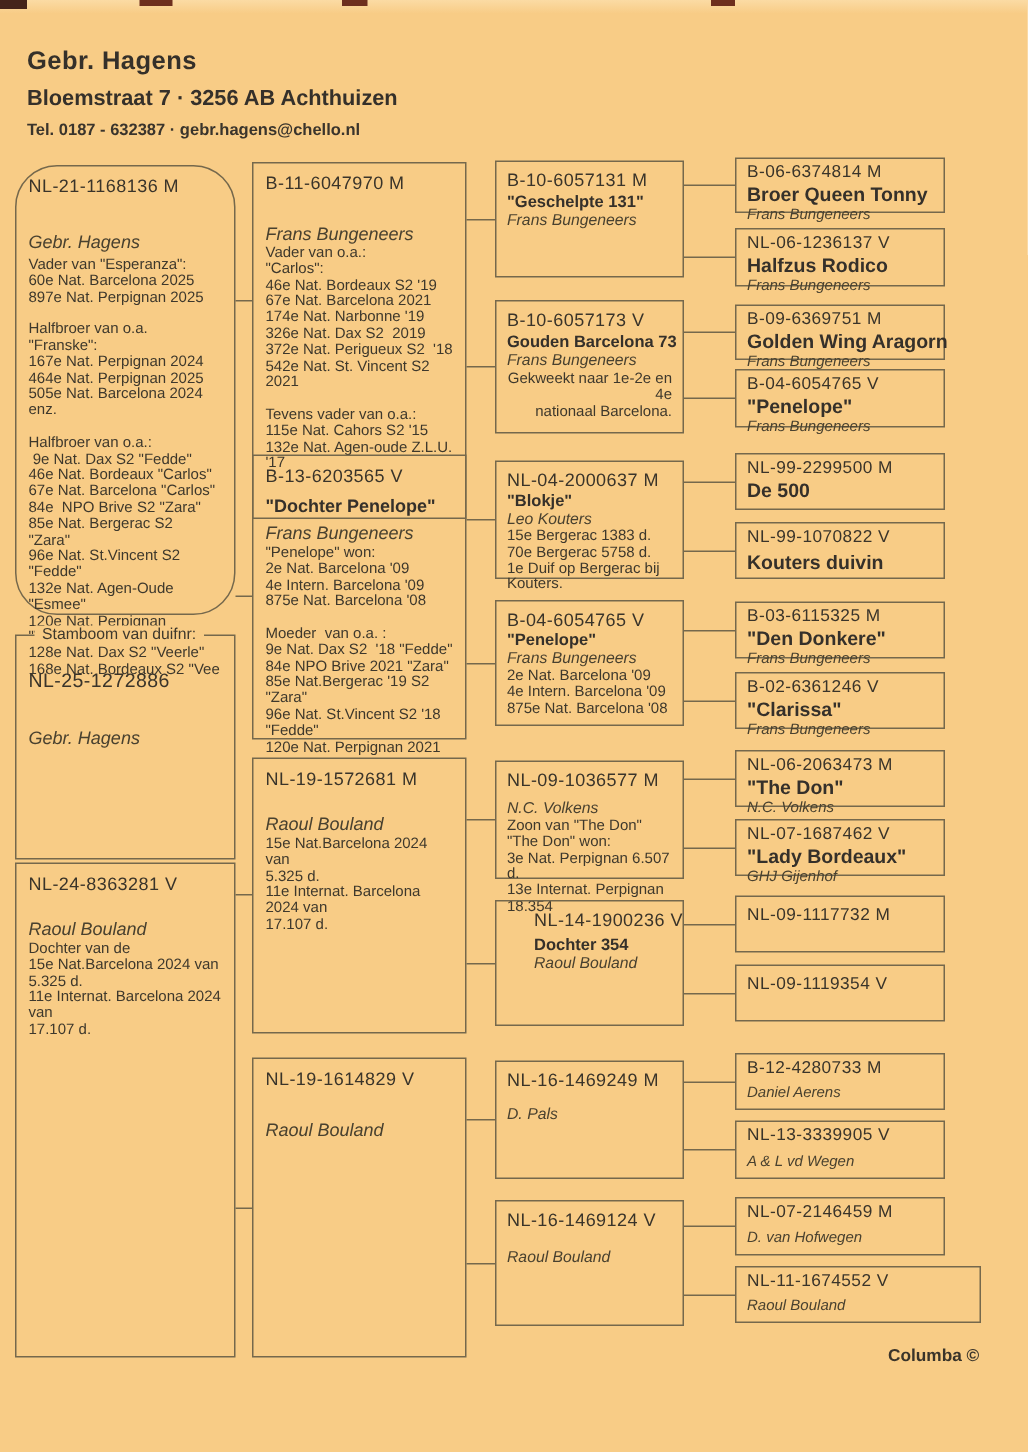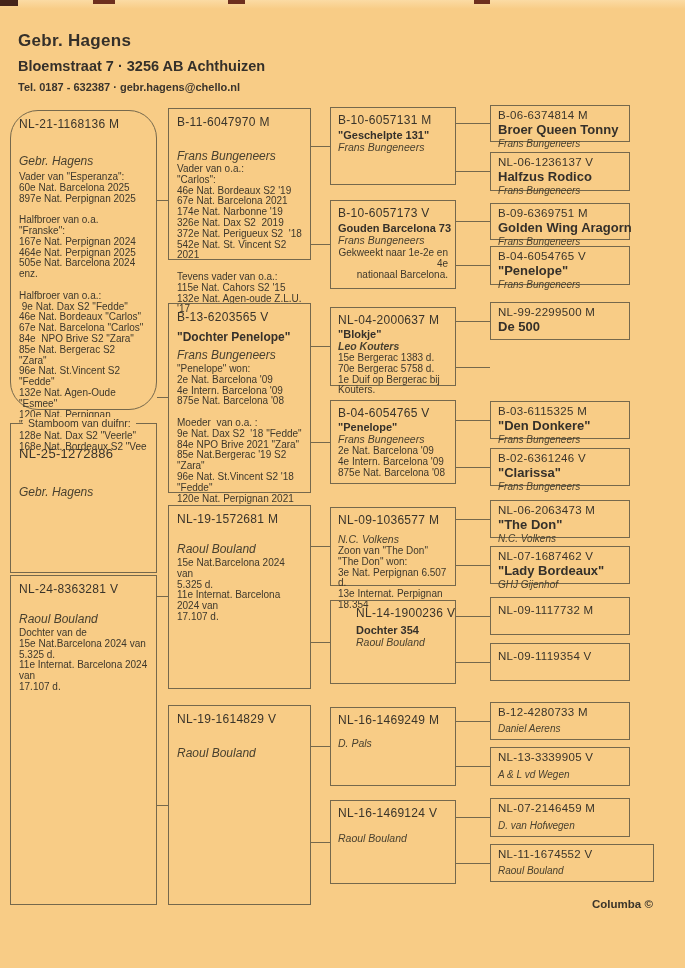--- a/index.html
+++ b/index.html
@@ -92,21 +92,21 @@
     <div class="owner" style="margin-top:16px;font-size:12px;">Raoul Bouland</div>
     <div class="lines" style="margin-top:2px;">
         <div class="tline">Dochter van de</div>
         <div class="tline">15e Nat.Barcelona 2024 van</div>
         <div class="tline">5.325 d.</div>
         <div class="tline">11e Internat. Barcelona 2024 van</div>
         <div class="tline">17.107 d.</div>
       </div>
   </div>
 
-  <div class="box g2" style="left:168px;top:108px;width:143px;height:152px;">
+  <div class="box g2" style="left:168px;top:108px;width:143px;height:238px;">
     <div class="ring">B-11-6047970 M</div>
     <div class="owner" style="margin-top:20px;font-size:12px;">Frans Bungeneers</div>
     <div class="lines" style="margin-top:1px;">
         <div class="tline">Vader van o.a.:</div>
         <div class="tline">"Carlos":</div>
         <div class="tline">46e Nat. Bordeaux S2 '19</div>
         <div class="tline">67e Nat. Barcelona 2021</div>
         <div class="tline">174e Nat. Narbonne '19</div>
         <div class="tline">326e Nat. Dax S2  2019</div>
         <div class="tline">372e Nat. Perigueux S2  '18</div>
@@ -166,21 +166,21 @@
     <div class="owner" style="margin-top:0;font-size:10.5px;">Frans Bungeneers</div>
     <div class="lines" style="margin-top:2px;text-align:right;">
         <div class="tline">Gekweekt naar 1e-2e en 4e</div>
         <div class="tline">nationaal Barcelona.</div>
       </div>
   </div>
 
   <div class="box g3" style="left:330px;top:307px;width:126px;height:79px;">
     <div class="ring">NL-04-2000637 M</div>
     <div class="bname" style="margin-top:1px;">"Blokje"</div>
-    <div class="owner" style="margin-top:0;font-size:10.5px;font-weight:bold;">Leo Kouters</div>
+    <div class="owner" style="margin-top:0;font-size:10.5px;">Leo Kouters</div>
     <div class="lines" style="margin-top:1px;">
         <div class="tline">15e Bergerac 1383 d.</div>
         <div class="tline">70e Bergerac 5758 d.</div>
         <div class="tline">1e Duif op Bergerac bij Kouters.</div>
       </div>
   </div>
 
   <div class="box g3" style="left:330px;top:400px;width:126px;height:84px;">
     <div class="ring">B-04-6054765 V</div>
     <div class="bname" style="margin-top:1px;">"Penelope"</div>
@@ -235,20 +235,24 @@
     <div class="owner">Frans Bungeneers</div>
   </div>
   <div class="box g4" style="left:490px;top:246px;width:140px;height:39px;">
     <div class="ring">B-04-6054765 V</div>
     <div class="bname">"Penelope"</div>
     <div class="owner">Frans Bungeneers</div>
   </div>
   <div class="box g4" style="left:490px;top:302px;width:140px;height:38px;">
     <div class="ring">NL-99-2299500 M</div>
     <div class="bname">De 500</div>
+  </div>
+  <div class="box g4" style="left:490px;top:348px;width:140px;height:38px;">
+    <div class="ring">NL-99-1070822 V</div>
+    <div class="bname" style="margin-top:3px;">Kouters duivin</div>
   </div>
   <div class="box g4" style="left:490px;top:401px;width:140px;height:38px;">
     <div class="ring">B-03-6115325 M</div>
     <div class="bname">"Den Donkere"</div>
     <div class="owner">Frans Bungeneers</div>
   </div>
   <div class="box g4" style="left:490px;top:448px;width:140px;height:38px;">
     <div class="ring">B-02-6361246 V</div>
     <div class="bname">"Clarissa"</div>
     <div class="owner">Frans Bungeneers</div>

